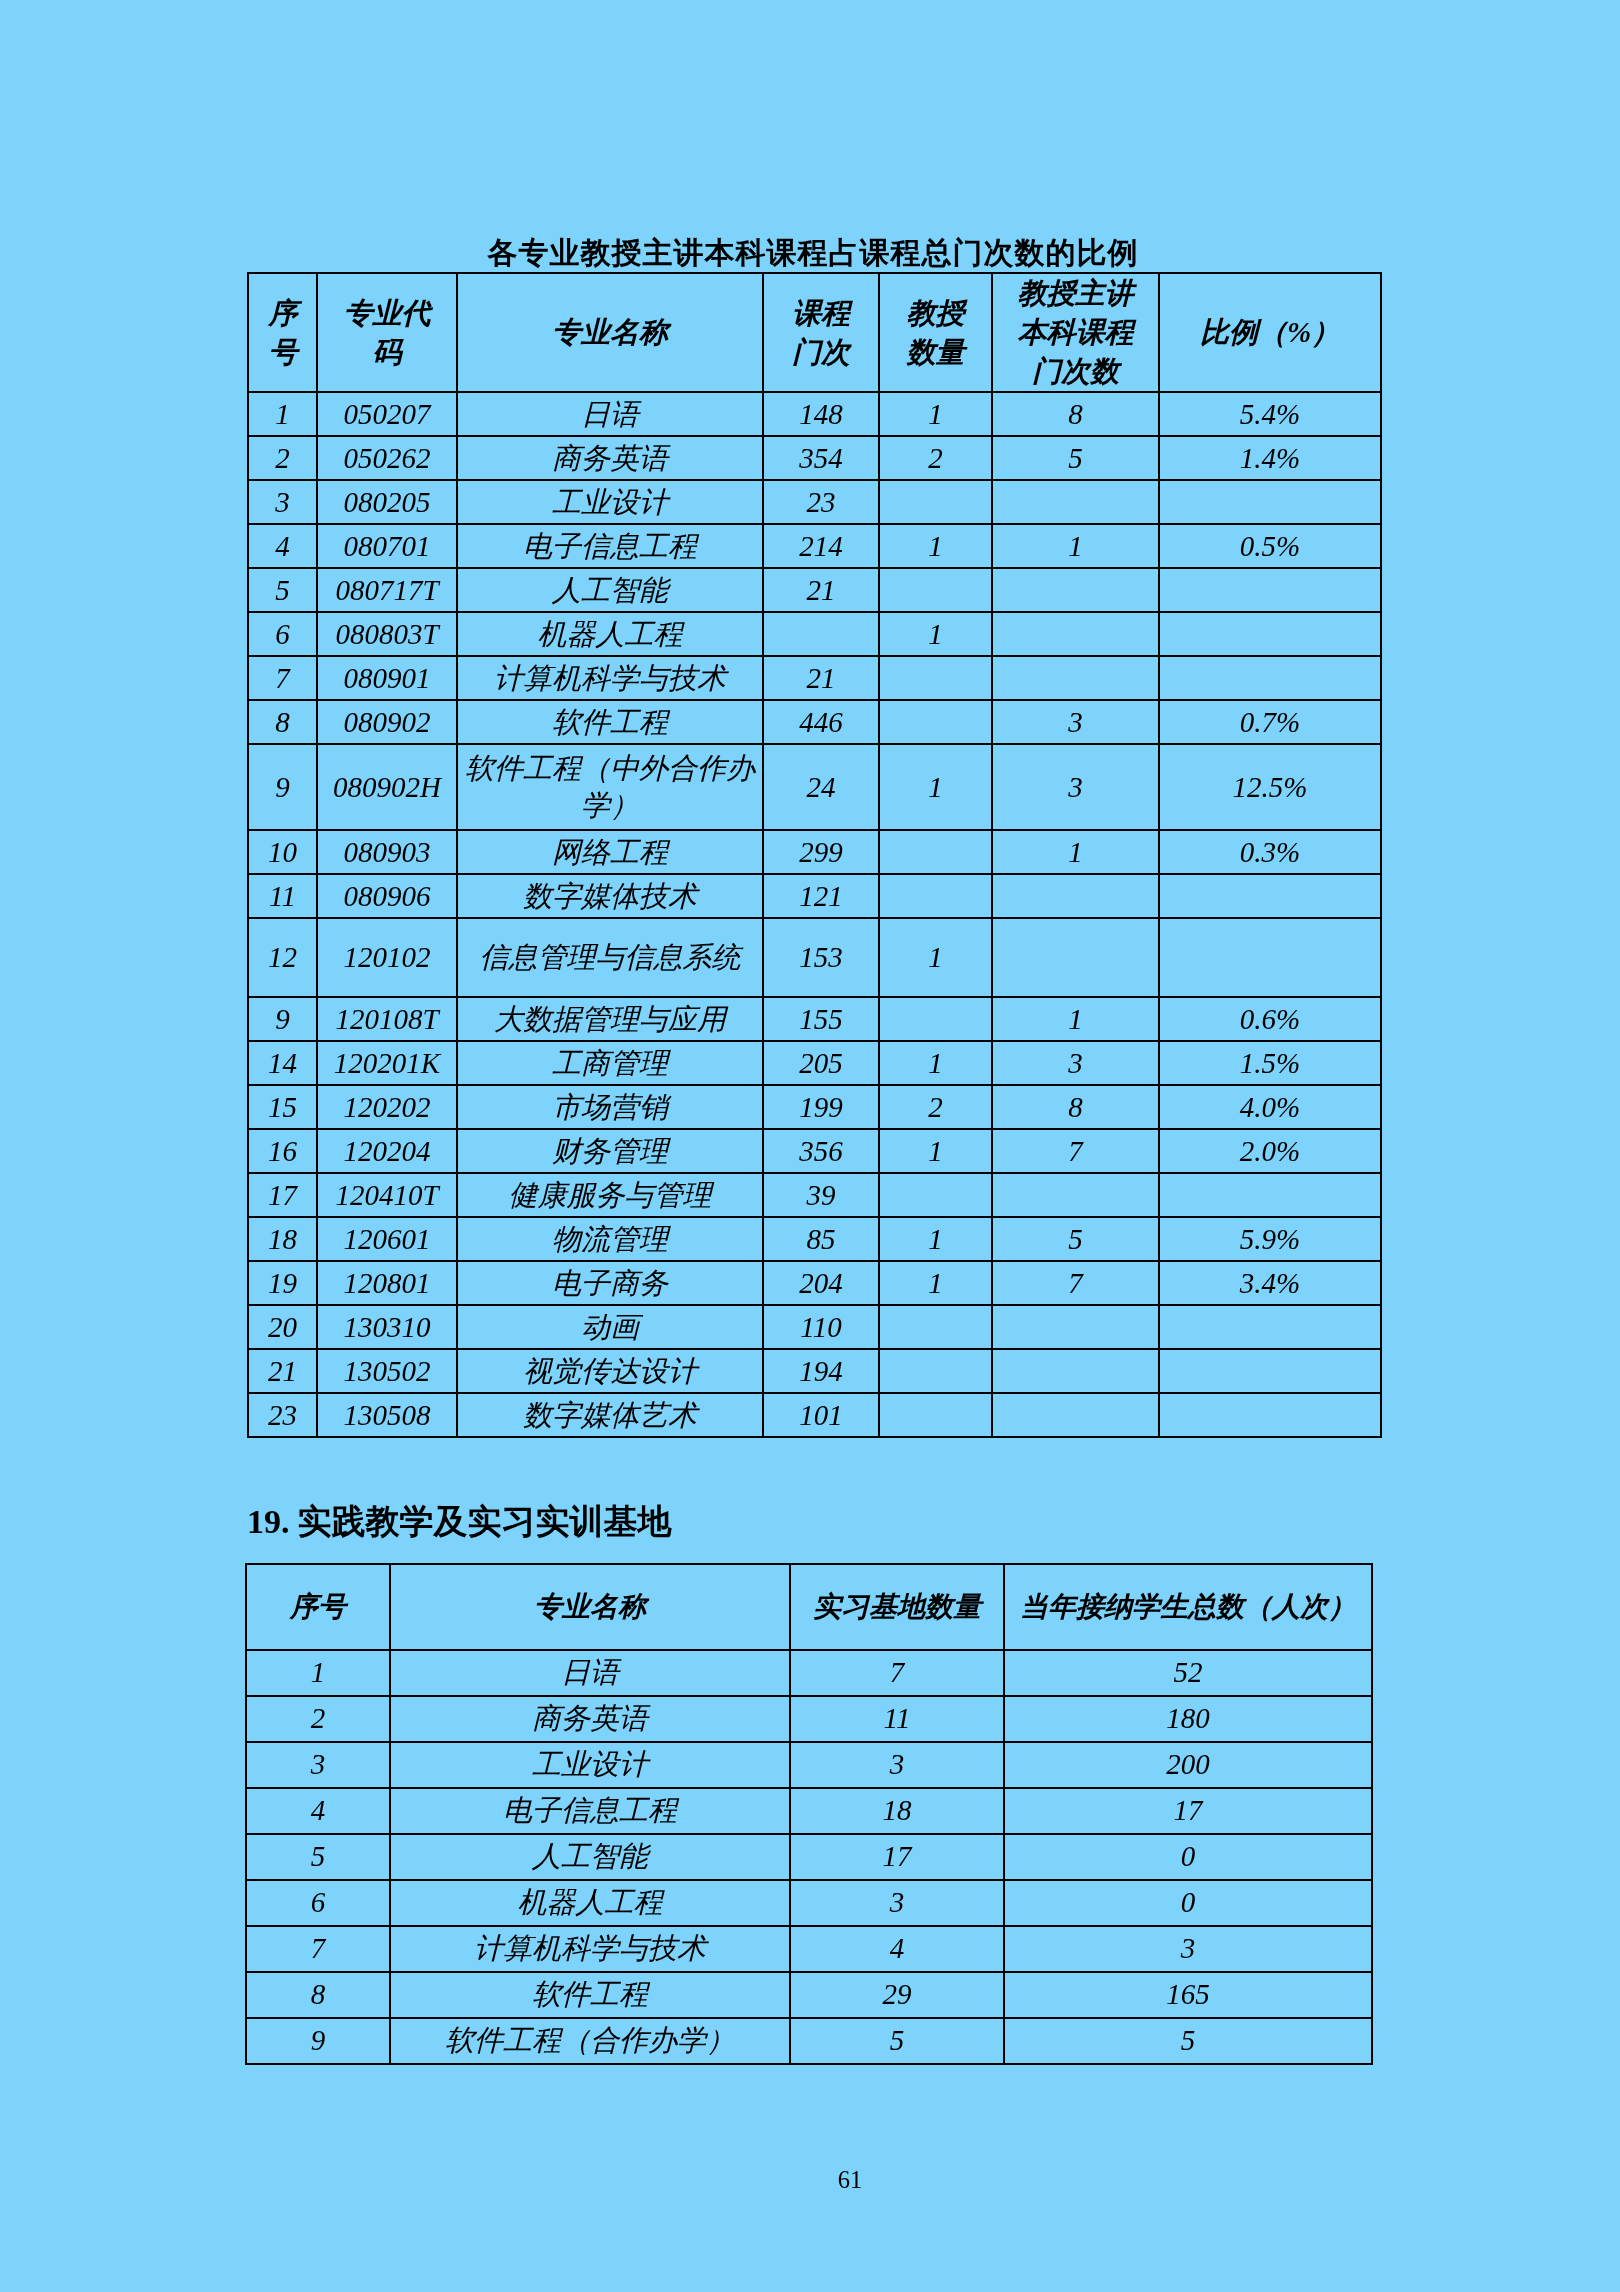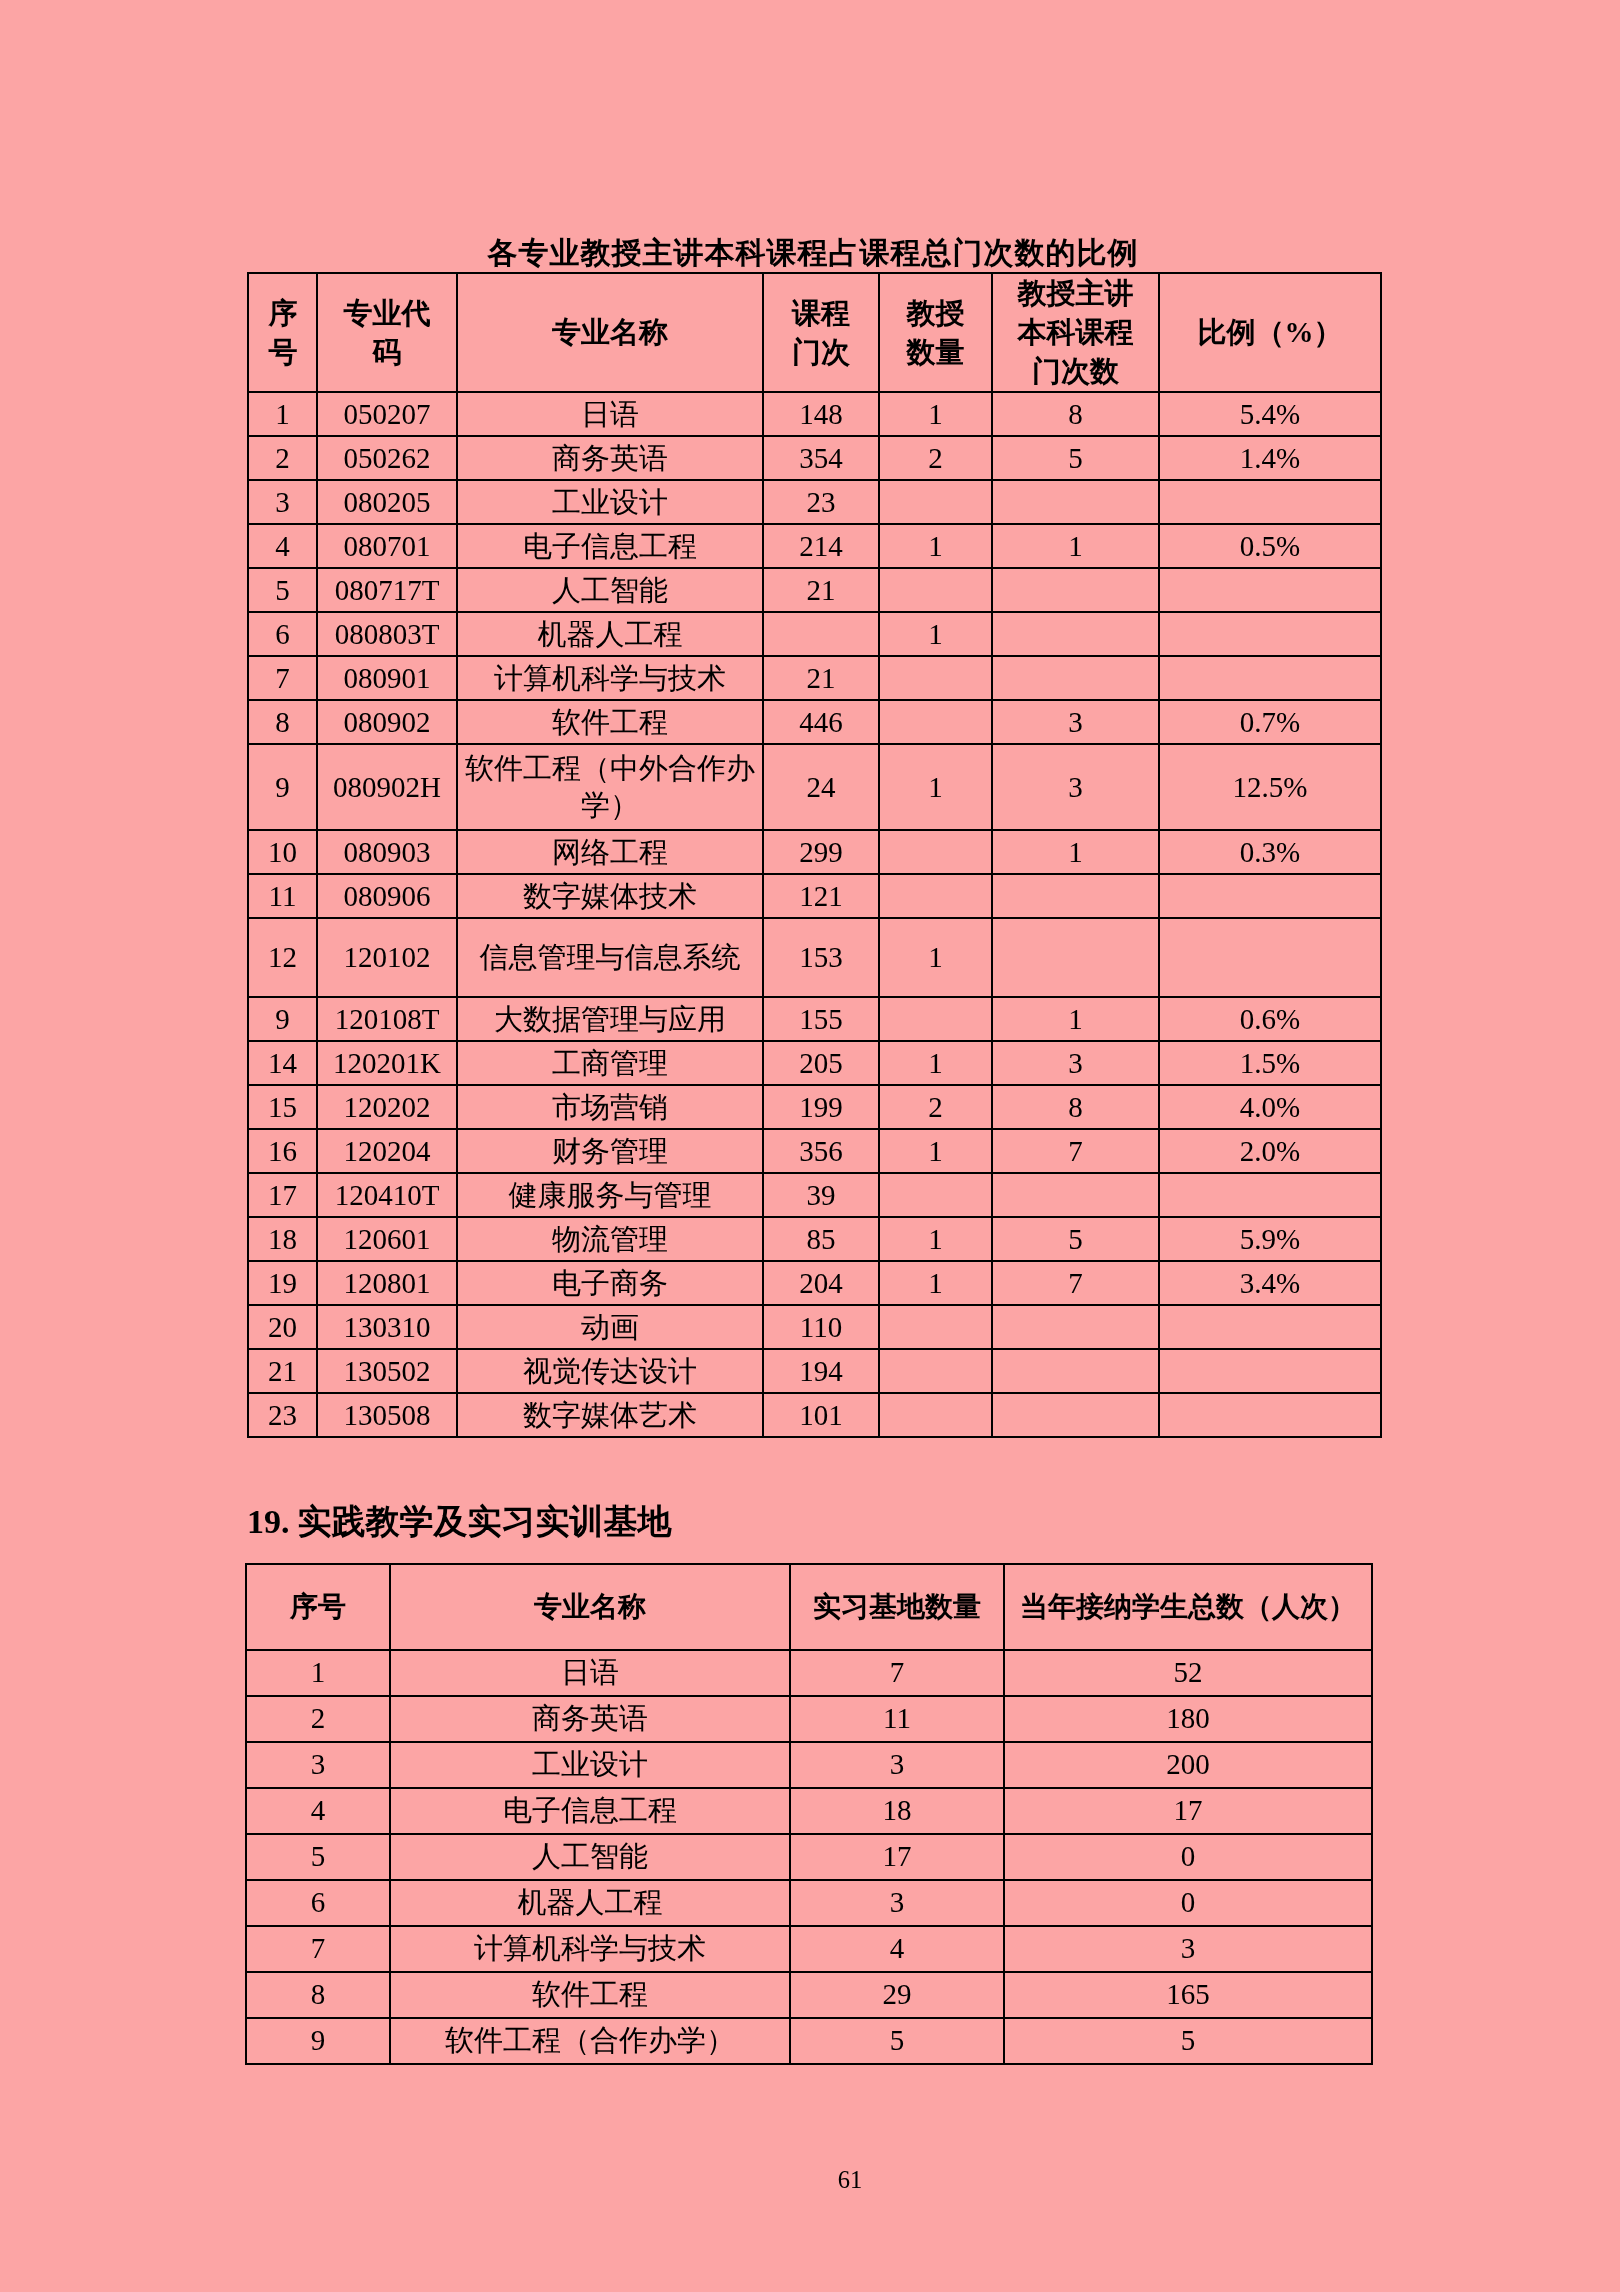--- a/index.html
+++ b/index.html
@@ -1,35 +1,36 @@
 <!DOCTYPE html>
 <html><head>
 <meta charset="utf-8">
 <style>
   html,body{margin:0;padding:0;background:#888;}
   .page{
     position:relative;
     width:1620px;height:2293px;
-    background:#fca5a5;
+    background:#7dd3fc;
     font-family:"Liberation Serif","DejaVu Serif",serif;
     color:#000;
     overflow:hidden;
   }
   .doc-title{
     position:absolute;
     top:235px;left:247px;width:1132px;
     text-align:center;
     font-size:30px;font-weight:700;
     line-height:35px;
     letter-spacing:1px;
   }
   table.grid{
     border-collapse:collapse;
     table-layout:fixed;
     position:absolute;
+    font-style:italic;
   }
   table.grid td,table.grid th{
     border:2px solid #000;
     text-align:center;
     vertical-align:middle;
     font-size:29px;
     padding:0;
     overflow:hidden;
     line-height:1.35;
   }

